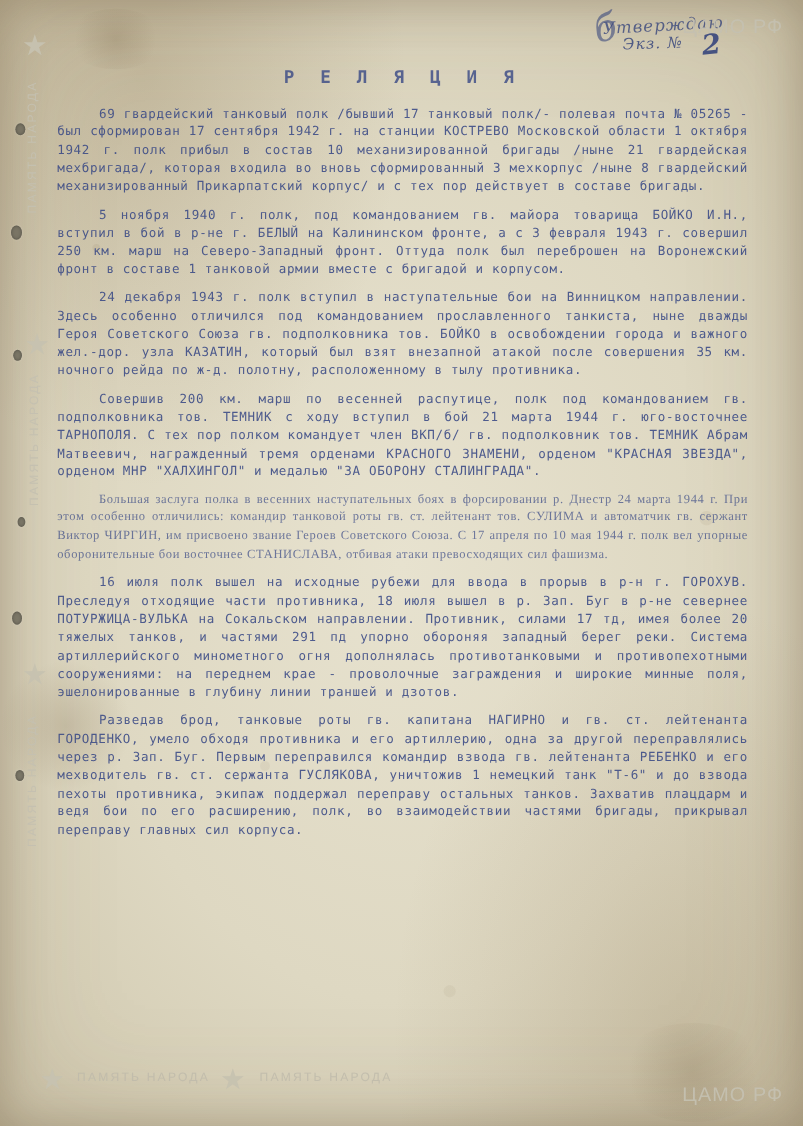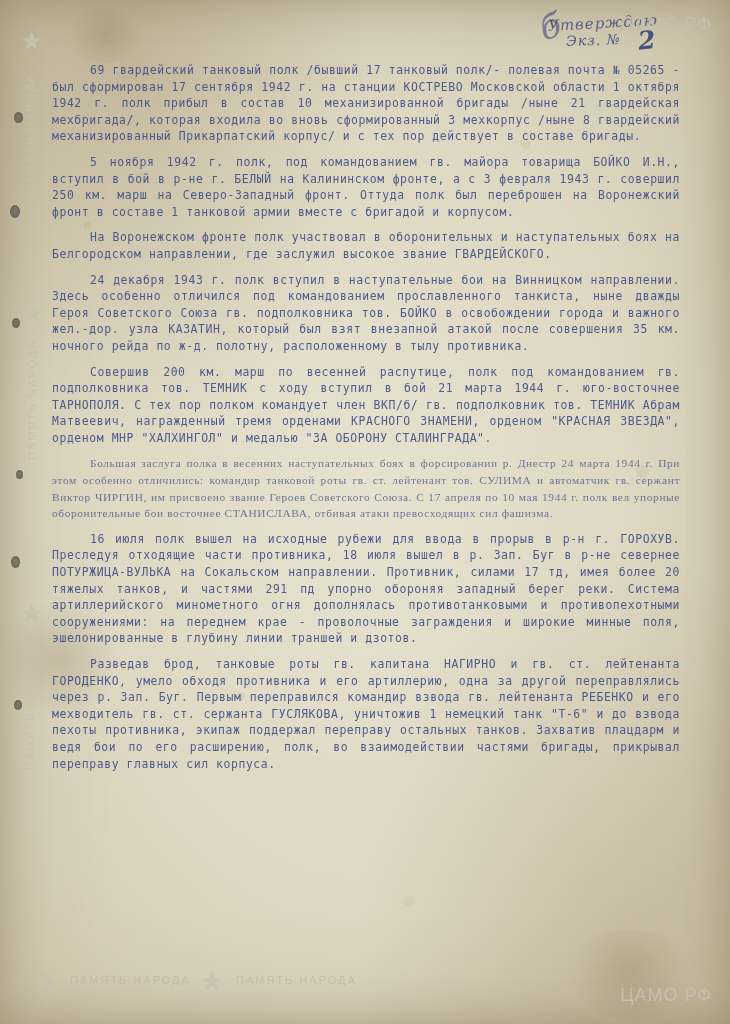--- a/index.html
+++ b/index.html
@@ -171,23 +171,23 @@
   <div class="smudge" style="top:8px;left:60px;width:90px;height:55px;"></div>
   <div class="smudge" style="top:930px;left:560px;width:140px;height:90px;"></div>
   <div class="smudge" style="top:600px;left:0px;width:120px;height:120px;"></div>
 
   <div class="hand" id="hand-scribble">б</div>
   <div class="hand" id="hand-approve">Утверждаю</div>
   <div class="hand" id="hand-ex">Экз. №</div>
   <div class="hand" id="hand-num">2</div>
 
   <div id="typed">
+    <div id="doc-title">Р Е Л Я Ц И Я</div>
     <p class="para indent">69 гвардейский танковый полк /бывший 17 танковый полк/- полевая почта № 05265 - был сформирован 17 сентября 1942 г. на станции КОСТРЕВО Московской области 1 октября 1942 г. полк прибыл в состав 10 механизированной бригады /ныне 21 гвардейская мехбригада/, которая входила во вновь сформированный 3 мехкорпус /ныне 8 гвардейский механизированный Прикарпатский корпус/ и с тех пор действует в составе бригады.</p>
-    <p class="para indent">5 ноября 1942 г. полк, под командованием гв. майора товарища БОЙКО И.Н., вступил в бой в р-не г. БЕЛЫЙ на Калининском фронте, а с 3 февраля 1943 г. совершил 250 км. марш на Северо-Западный фронт. Оттуда полк был переброшен на Воронежский фронт в составе 1 танковой армии вместе с бригадой и корпусом.</p>
-    <p class="para indent">На Воронежском фронте полк участвовал в оборонительных и наступательных боях на Белгородском направлении, где заслужил высокое звание ГВАРДЕЙСКОГО.</p>
+    <p class="para indent">5 ноября 1940 г. полк, под командованием гв. майора товарища БОЙКО И.Н., вступил в бой в р-не г. БЕЛЫЙ на Калининском фронте, а с 3 февраля 1943 г. совершил 250 км. марш на Северо-Западный фронт. Оттуда полк был переброшен на Воронежский фронт в составе 1 танковой армии вместе с бригадой и корпусом.</p>
     <p class="para indent">24 декабря 1943 г. полк вступил в наступательные бои на Винницком направлении. Здесь особенно отличился под командованием прославленного танкиста, ныне дважды Героя Советского Союза гв. подполковника тов. БОЙКО в освобождении города и важного жел.-дор. узла КАЗАТИН, который был взят внезапной атакой после совершения 35 км. ночного рейда по ж-д. полотну, расположенному в тылу противника.</p>
     <p class="para indent">Совершив 200 км. марш по весенней распутице, полк под командованием гв. подполковника тов. ТЕМНИК с ходу вступил в бой 21 марта 1944 г. юго-восточнее ТАРНОПОЛЯ. С тех пор полком командует член ВКП/б/ гв. подполковник тов. ТЕМНИК Абрам Матвеевич, награжденный тремя орденами КРАСНОГО ЗНАМЕНИ, орденом "КРАСНАЯ ЗВЕЗДА", орденом МНР "ХАЛХИНГОЛ" и медалью "ЗА ОБОРОНУ СТАЛИНГРАДА".</p>
     <p class="para indent ink-light">Большая заслуга полка в весенних наступательных боях в форсировании р. Днестр 24 марта 1944 г. При этом особенно отличились: командир танковой роты гв. ст. лейтенант тов. СУЛИМА и автоматчик гв. сержант Виктор ЧИРГИН, им присвоено звание Героев Советского Союза. С 17 апреля по 10 мая 1944 г. полк вел упорные оборонительные бои восточнее СТАНИСЛАВА, отбивая атаки превосходящих сил фашизма.</p>
     <p class="para indent">16 июля полк вышел на исходные рубежи для ввода в прорыв в р-н г. ГОРОХУВ. Преследуя отходящие части противника, 18 июля вышел в р. Зап. Буг в р-не севернее ПОТУРЖИЦА-ВУЛЬКА на Сокальском направлении. Противник, силами 17 тд, имея более 20 тяжелых танков, и частями 291 пд упорно обороняя западный берег реки. Система артиллерийского минометного огня дополнялась противотанковыми и противопехотными сооружениями: на переднем крае - проволочные заграждения и широкие минные поля, эшелонированные в глубину линии траншей и дзотов.</p>
     <p class="para indent">Разведав брод, танковые роты гв. капитана НАГИРНО и гв. ст. лейтенанта ГОРОДЕНКО, умело обходя противника и его артиллерию, одна за другой переправлялись через р. Зап. Буг. Первым переправился командир взвода гв. лейтенанта РЕБЕНКО и его мехводитель гв. ст. сержанта ГУСЛЯКОВА, уничтожив 1 немецкий танк "Т-6" и до взвода пехоты противника, экипаж поддержал переправу остальных танков. Захватив плацдарм и ведя бои по его расширению, полк, во взаимодействии частями бригады, прикрывал переправу главных сил корпуса.</p>
   </div>
 
   <div class="wm wm-star" style="top:28px;left:20px;">★</div>
   <div class="wm wm-vert" style="top:44px;left:24px;height:150px;">ПАМЯТЬ НАРОДА</div>
 

